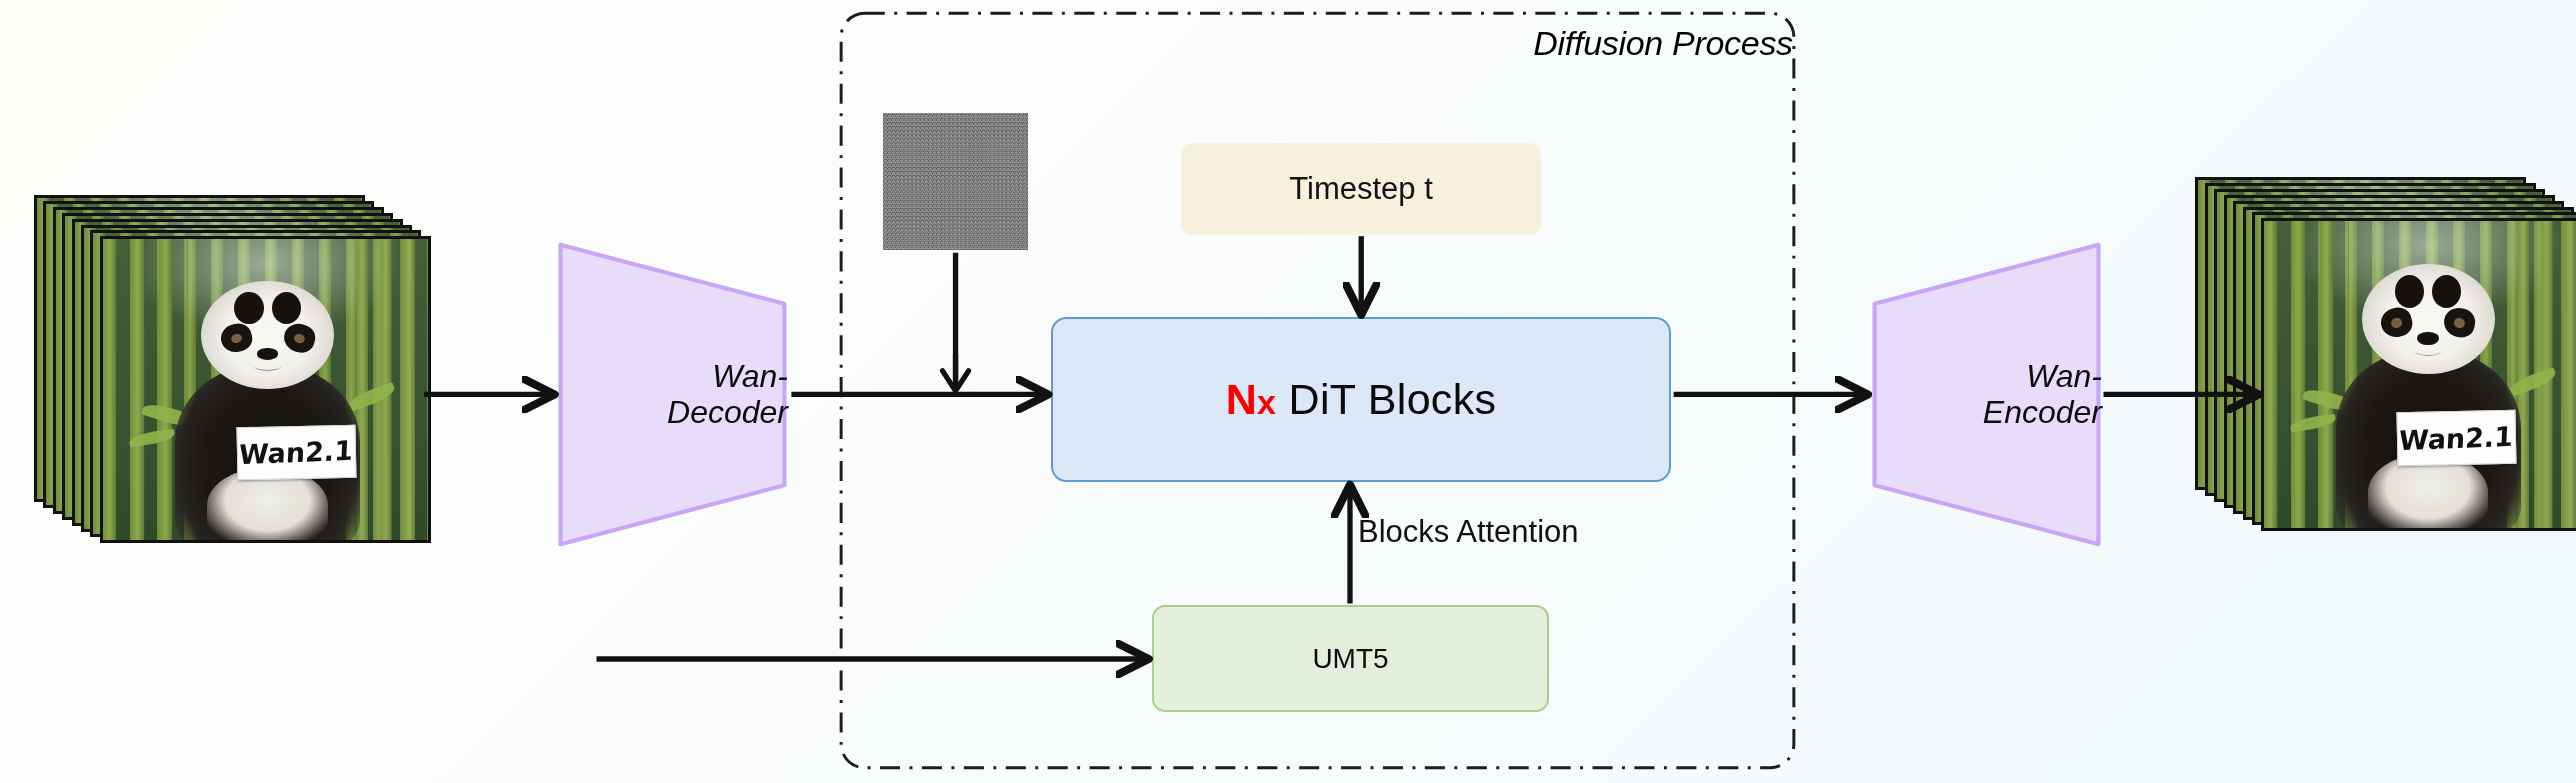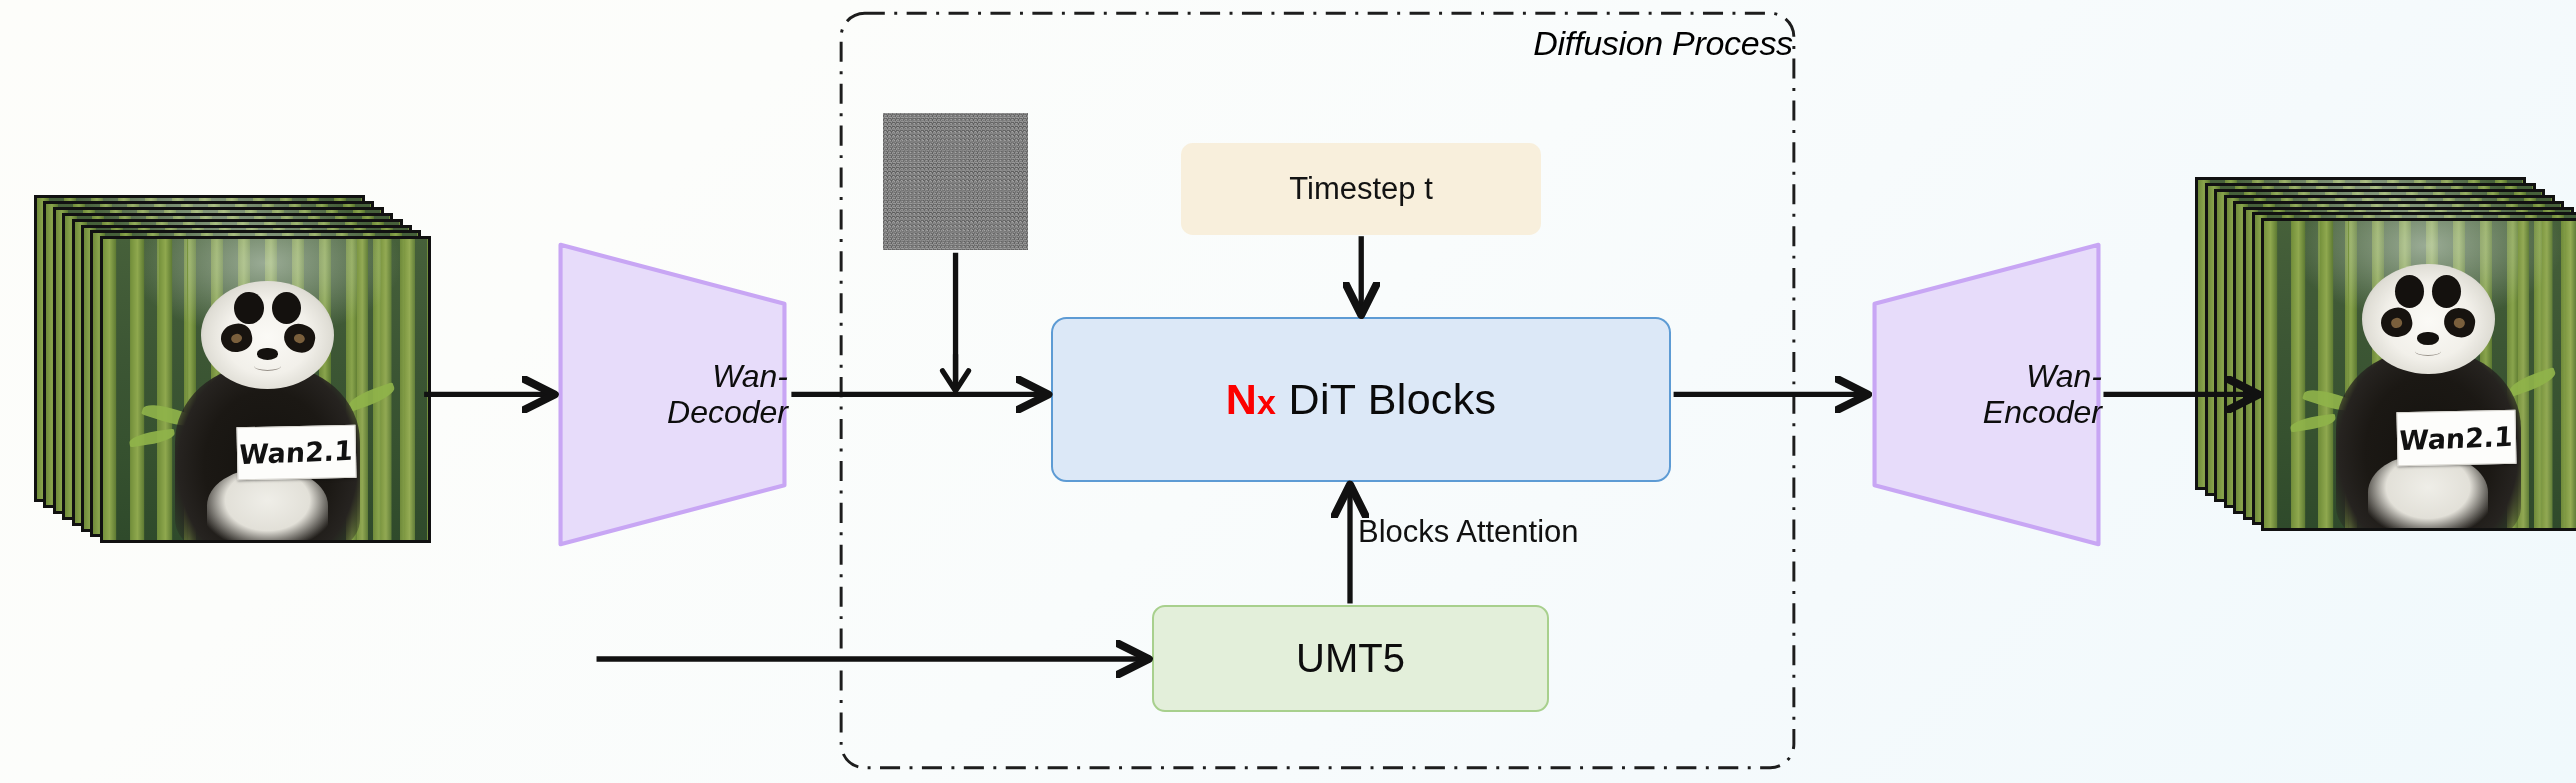--- a/index.html
+++ b/index.html
@@ -267,21 +267,21 @@
     font-size: 34px;
   }
   #umt5-box {
     left: 1152px;
     top: 605px;
     width: 397px;
     height: 107px;
     background: #e3efda;
     border: 2.4px solid #a8d08d;
     border-radius: 13px;
-    font-size: 40px;
+    font-size: 28px;
     color: #0d0d0d;
   }
 
   
   #noise-patch {
     position: absolute;
     left: 883px;
     top: 113px;
     width: 145px;
     height: 137px;

